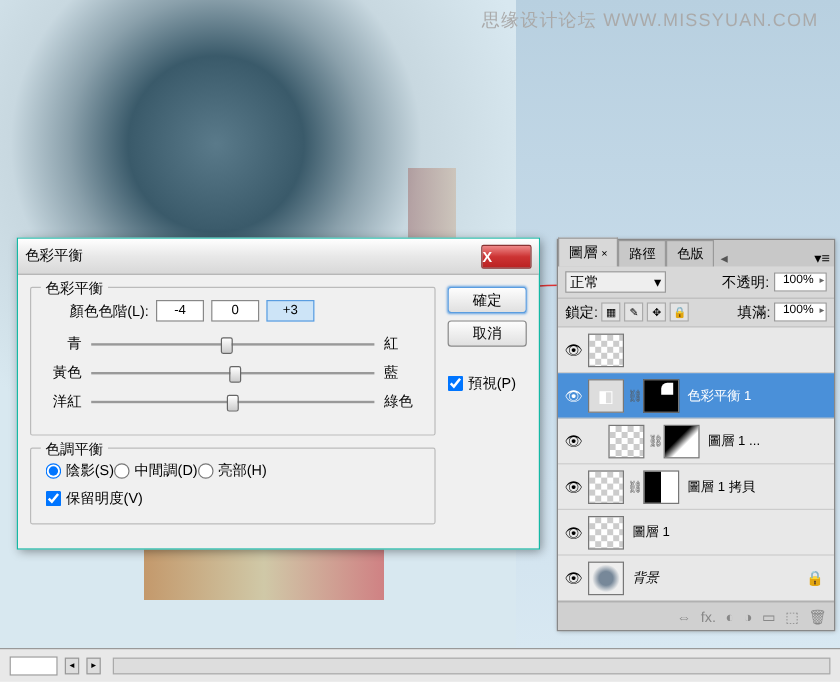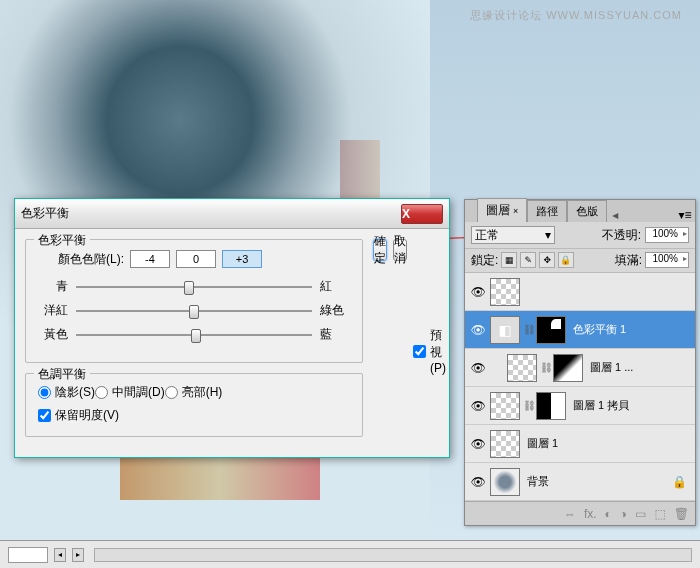--- a/index.html
+++ b/index.html
@@ -1,49 +1,49 @@
 <!DOCTYPE html>
 <html><head>
 <meta charset="utf-8">
 <style>
 *{box-sizing:border-box;margin:0;padding:0;font-family:"Microsoft YaHei","SimSun",sans-serif;font-size:12px}
 body{width:700px;height:568px;background:#eee;position:relative;overflow:hidden}
-.watermark{position:absolute;top:8px;right:18px;color:#aaa;font-size:11px;letter-spacing:1px}
+.watermark{position:absolute;top:8px;right:18px;color:#aaa;font-size:15px;letter-spacing:1px}
 .canvas-area{position:absolute;top:0;left:0;width:700px;height:540px;background:linear-gradient(180deg,#b8d0e0 0%,#c8dcea 50%,#d8e8f2 100%)}
 .planet-img{position:absolute;top:0;left:0;width:430px;height:540px;background:radial-gradient(circle at 180px 120px,#5a7a8a 0%,#3a5a6a 15%,#8aa0ab 25%,#c8d8e0 35%,#d8e8f0 55%);overflow:hidden}
 .building-blur{position:absolute;width:40px;height:80px;background:linear-gradient(90deg,#a88,#cba);opacity:.7}
 .status-bar{position:absolute;bottom:0;left:0;width:700px;height:28px;background:#e8e8e8;border-top:1px solid #999;display:flex;align-items:center;padding:0 8px;gap:6px}
 .zoom-box{width:40px;height:16px;background:#fff;border:1px solid #999;font-size:10px;padding:0 2px}
 .arrow-btn{width:12px;height:14px;background:#ddd;border:1px solid #999;display:inline-flex;align-items:center;justify-content:center;font-size:8px}
 .dialog{position:absolute;top:198px;left:14px;width:436px;background:#f0f0f0;border:1px solid #14b8a6;box-shadow:2px 2px 8px rgba(0,0,0,.4)}
 .dlg-title{height:30px;background:linear-gradient(180deg,#fff 0%,#e8e8e8 50%,#d8d8d8 100%);border-bottom:1px solid #aaa;display:flex;align-items:center;padding:0 6px}
 .dlg-title span{flex:1}
 .close-btn{width:42px;height:20px;background:linear-gradient(180deg,#e88 0%,#c33 50%,#b22 100%);border:1px solid #833;border-radius:2px;color:#fff;display:flex;align-items:center;justify-content:center;font-weight:bold}
 .dlg-body{padding:10px;display:flex;gap:10px}
 .dlg-left{flex:1}
-.dlg-right{width:66px;display:flex;gap:6px}
+.dlg-right{width:66px;display:flex;flex-direction:column;gap:6px}
 .btn{height:22px;background:linear-gradient(180deg,#fdfdfd,#e0e0e0);border:1px solid #888;border-radius:3px;display:flex;align-items:center;justify-content:center;cursor:pointer}
 .btn.primary{border:1px solid #5a9de0;box-shadow:0 0 2px #5a9de0}
 .fieldset{border:1px solid #bbb;border-radius:2px;padding:10px 12px 12px;margin-bottom:10px;position:relative}
 .fieldset>legend{position:absolute;top:-8px;left:8px;background:#f0f0f0;padding:0 4px;font-size:12px}
 .levels-row{display:flex;align-items:center;gap:6px;margin-bottom:10px;padding-left:20px}
 .num-input{width:40px;height:18px;border:1px solid #888;background:#fff;text-align:center;font-size:11px}
 .num-input.sel{background:#cde4f7;border:1px solid #5a9de0}
 .slider-row{display:flex;align-items:center;gap:8px;margin:7px 0}
 .slider-label{width:30px;text-align:right}
 .slider-label-r{width:30px}
 .slider-track{flex:1;height:14px;position:relative}
 .slider-track::before{content:"";position:absolute;top:6px;left:0;right:0;height:2px;background:#999}
 .slider-thumb{position:absolute;top:1px;width:10px;height:14px;background:linear-gradient(180deg,#fff,#ccc);border:1px solid #666;border-radius:2px;transform:translateX(-50%)}
 .tone-row{display:flex;align-items:center;margin-bottom:6px}
 .radio,.checkbox{display:flex;align-items:center;gap:4px}
 .radio input,.checkbox input{margin:0}
 .preview-check{display:flex;align-items:center;gap:4px;margin-top:16px}
 .layers-panel{position:absolute;top:199px;right:4px;width:232px;background:#d8d8d8;border:1px solid #888;box-shadow:1px 1px 4px rgba(0,0,0,.3)}
-.panel-tabs{height:22px;background:#c8c8c8;display:flex;align-items:flex-end;padding-left:12px;gap:0}
+.panel-tabs{height:22px;background:#c8c8c8;display:flex;align-items:flex-end;padding-left:0;gap:0}
 .tab{padding:3px 8px;background:#c8c8c8;border:1px solid #999;border-bottom:none;font-size:11px;cursor:pointer}
 .tab.active{background:#d8d8d8}
 .panel-menu{margin-left:auto;width:20px;text-align:center;cursor:pointer}
 .panel-x{width:16px;text-align:center;cursor:pointer;color:#555}
 .blend-row{display:flex;align-items:center;padding:4px 6px;gap:4px;border-bottom:1px solid #bbb}
 .blend-select{width:84px;height:18px;background:#eee;border:1px solid #999;font-size:11px;padding:0 3px;display:flex;align-items:center;justify-content:space-between}
 .pct-input{width:44px;height:16px;background:#fff;border:1px solid #999;font-size:10px;text-align:right;padding-right:10px;position:relative}
 .pct-input::after{content:"▸";position:absolute;right:1px;top:1px;font-size:8px;color:#666}
 .lock-row{display:flex;align-items:flex-start;padding:3px 6px;gap:3px;border-bottom:1px solid #bbb;font-size:11px}
 .lock-icon{width:16px;height:16px;border:1px solid #aaa;background:#e4e4e4;display:flex;align-items:center;justify-content:center;font-size:9px}
@@ -98,32 +98,32 @@
           <input class="num-input sel" value="+3" style="">
         </div>
         <div class="slider-row">
           <span class="slider-label">青</span>
           <div class="slider-track">
               <div class="slider-thumb" style="left:48%"></div>
             </div>
           <span class="slider-label-r">紅</span>
         </div>
         <div class="slider-row">
+          <span class="slider-label">黃色</span>
+          <div class="slider-track">
+              <div class="slider-thumb" style="left:51%"></div>
+            </div>
+          <span class="slider-label-r">藍</span>
+        </div>
+        <div class="slider-row">
           <span class="slider-label">洋紅</span>
           <div class="slider-track">
               <div class="slider-thumb" style="left:50%"></div>
             </div>
           <span class="slider-label-r">綠色</span>
-        </div>
-        <div class="slider-row">
-          <span class="slider-label">黃色</span>
-          <div class="slider-track">
-              <div class="slider-thumb" style="left:51%"></div>
-            </div>
-          <span class="slider-label-r">藍</span>
         </div>
       </div>
       <div class="fieldset">
         <legend>色調平衡</legend>
         <div class="tone-row">
           <label class="radio">
               <input type="radio" name="tone" checked="" style="">
               <span>陰影(S)</span>
             </label>
           <label class="radio">
@@ -209,21 +209,21 @@
       <span class="layer-name">圖層 1 拷貝</span>
     </div>
     <div class="layer-item">
       <div class="vis-eye">👁</div>
       <div class="layer-thumb checker"></div>
       <span class="layer-name">圖層 1</span>
     </div>
     <div class="layer-item">
       <div class="vis-eye">👁</div>
       <div class="layer-thumb" style="background:radial-gradient(circle,#789 30%,#eee 60%)"></div>
-      <span class="layer-name" style="">背景</span>
+      <span class="layer-name" style="font-style:italic">背景</span>
       <span style="margin-right:4px;color:#666">🔒</span>
     </div>
   </div>
   <div class="layers-footer">
     <span>⇔</span>
     <span>fx.</span>
     <span>◐</span>
     <span>◑</span>
     <span>▭</span>
     <span>⬚</span>

